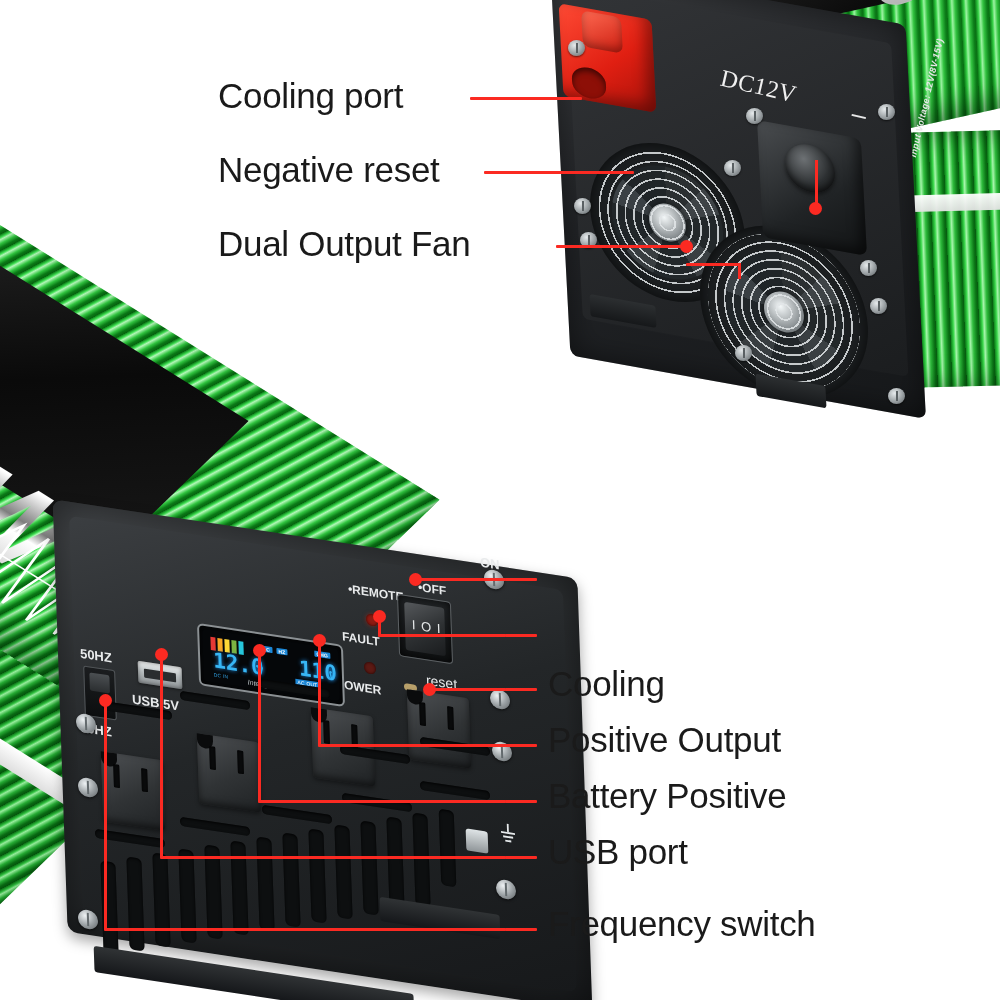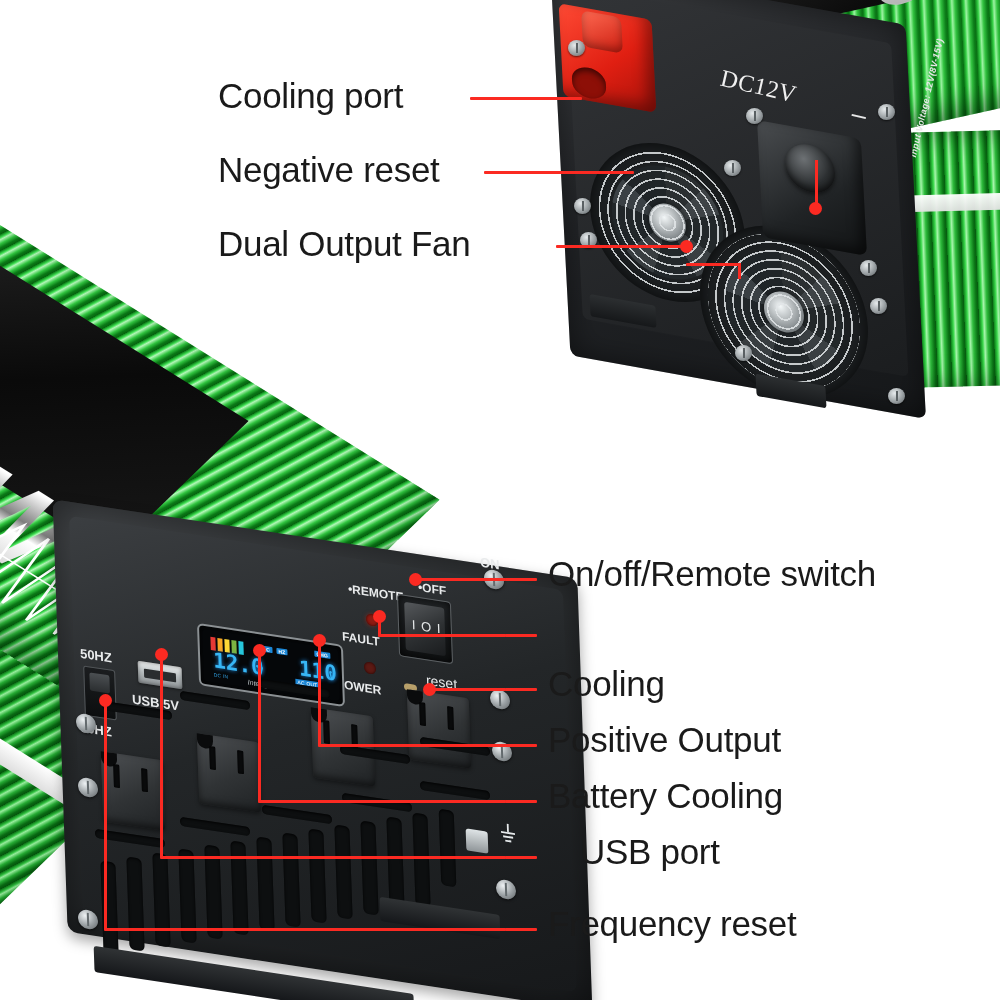--- a/index.html
+++ b/index.html
@@ -490,52 +490,51 @@
   <div class="callout-label" style="left:218px;top:226px;">Dual Output Fan</div>
   <div class="lead" style="left:556px;top:245px;width:130px;"></div>
   <div class="dot" style="left:680px;top:240px;"></div>
 
   <div class="lead" style="left:686px;top:263px;width:54px;"></div>
   <div class="leadv" style="left:738px;top:263px;height:16px;"></div>
 
   <div class="leadv" style="left:815px;top:160px;height:48px;"></div>
   <div class="dot" style="left:809px;top:202px;"></div>
 
-  <div class="callout-label" style="left:548px;top:556px;">On/off/Remote switch</div>
   <div class="lead" style="left:505px;top:578px;width:32px;"></div>
   <div class="lead" style="left:414px;top:578px;width:92px;"></div>
   <div class="dot" style="left:409px;top:573px;"></div>
 
   <div class="lead" style="left:505px;top:634px;width:32px;"></div>
   <div class="lead" style="left:378px;top:634px;width:128px;"></div>
   <div class="leadv" style="left:378px;top:614px;height:22px;"></div>
   <div class="dot" style="left:373px;top:610px;"></div>
 
   <div class="callout-label" style="left:548px;top:666px;">Cooling</div>
   <div class="lead" style="left:505px;top:688px;width:32px;"></div>
   <div class="lead" style="left:428px;top:688px;width:78px;"></div>
   <div class="dot" style="left:423px;top:683px;"></div>
 
   <div class="callout-label" style="left:548px;top:722px;">Positive Output</div>
   <div class="lead" style="left:505px;top:744px;width:32px;"></div>
   <div class="lead" style="left:318px;top:744px;width:188px;"></div>
   <div class="leadv" style="left:318px;top:640px;height:106px;"></div>
   <div class="dot" style="left:313px;top:634px;"></div>
 
-  <div class="callout-label" style="left:548px;top:778px;">Battery Cooling</div>
+  <div class="callout-label" style="left:548px;top:778px;">Battery Positive</div>
   <div class="lead" style="left:505px;top:800px;width:32px;"></div>
   <div class="lead" style="left:258px;top:800px;width:248px;"></div>
   <div class="leadv" style="left:258px;top:650px;height:152px;"></div>
   <div class="dot" style="left:253px;top:644px;"></div>
 
-  <div class="callout-label" style="left:548px;top:834px;margin-left:32px;">USB port</div>
+  <div class="callout-label" style="left:548px;top:834px;">USB port</div>
   <div class="lead" style="left:505px;top:856px;width:32px;"></div>
   <div class="lead" style="left:160px;top:856px;width:346px;"></div>
   <div class="leadv" style="left:160px;top:654px;height:204px;"></div>
   <div class="dot" style="left:155px;top:648px;"></div>
 
-  <div class="callout-label" style="left:548px;top:906px;">Frequency reset</div>
+  <div class="callout-label" style="left:548px;top:906px;">Frequency switch</div>
   <div class="lead" style="left:505px;top:928px;width:32px;"></div>
   <div class="lead" style="left:104px;top:928px;width:402px;"></div>
   <div class="leadv" style="left:104px;top:700px;height:230px;"></div>
   <div class="dot" style="left:99px;top:694px;"></div>
 
 </div>
 
 </body></html>

